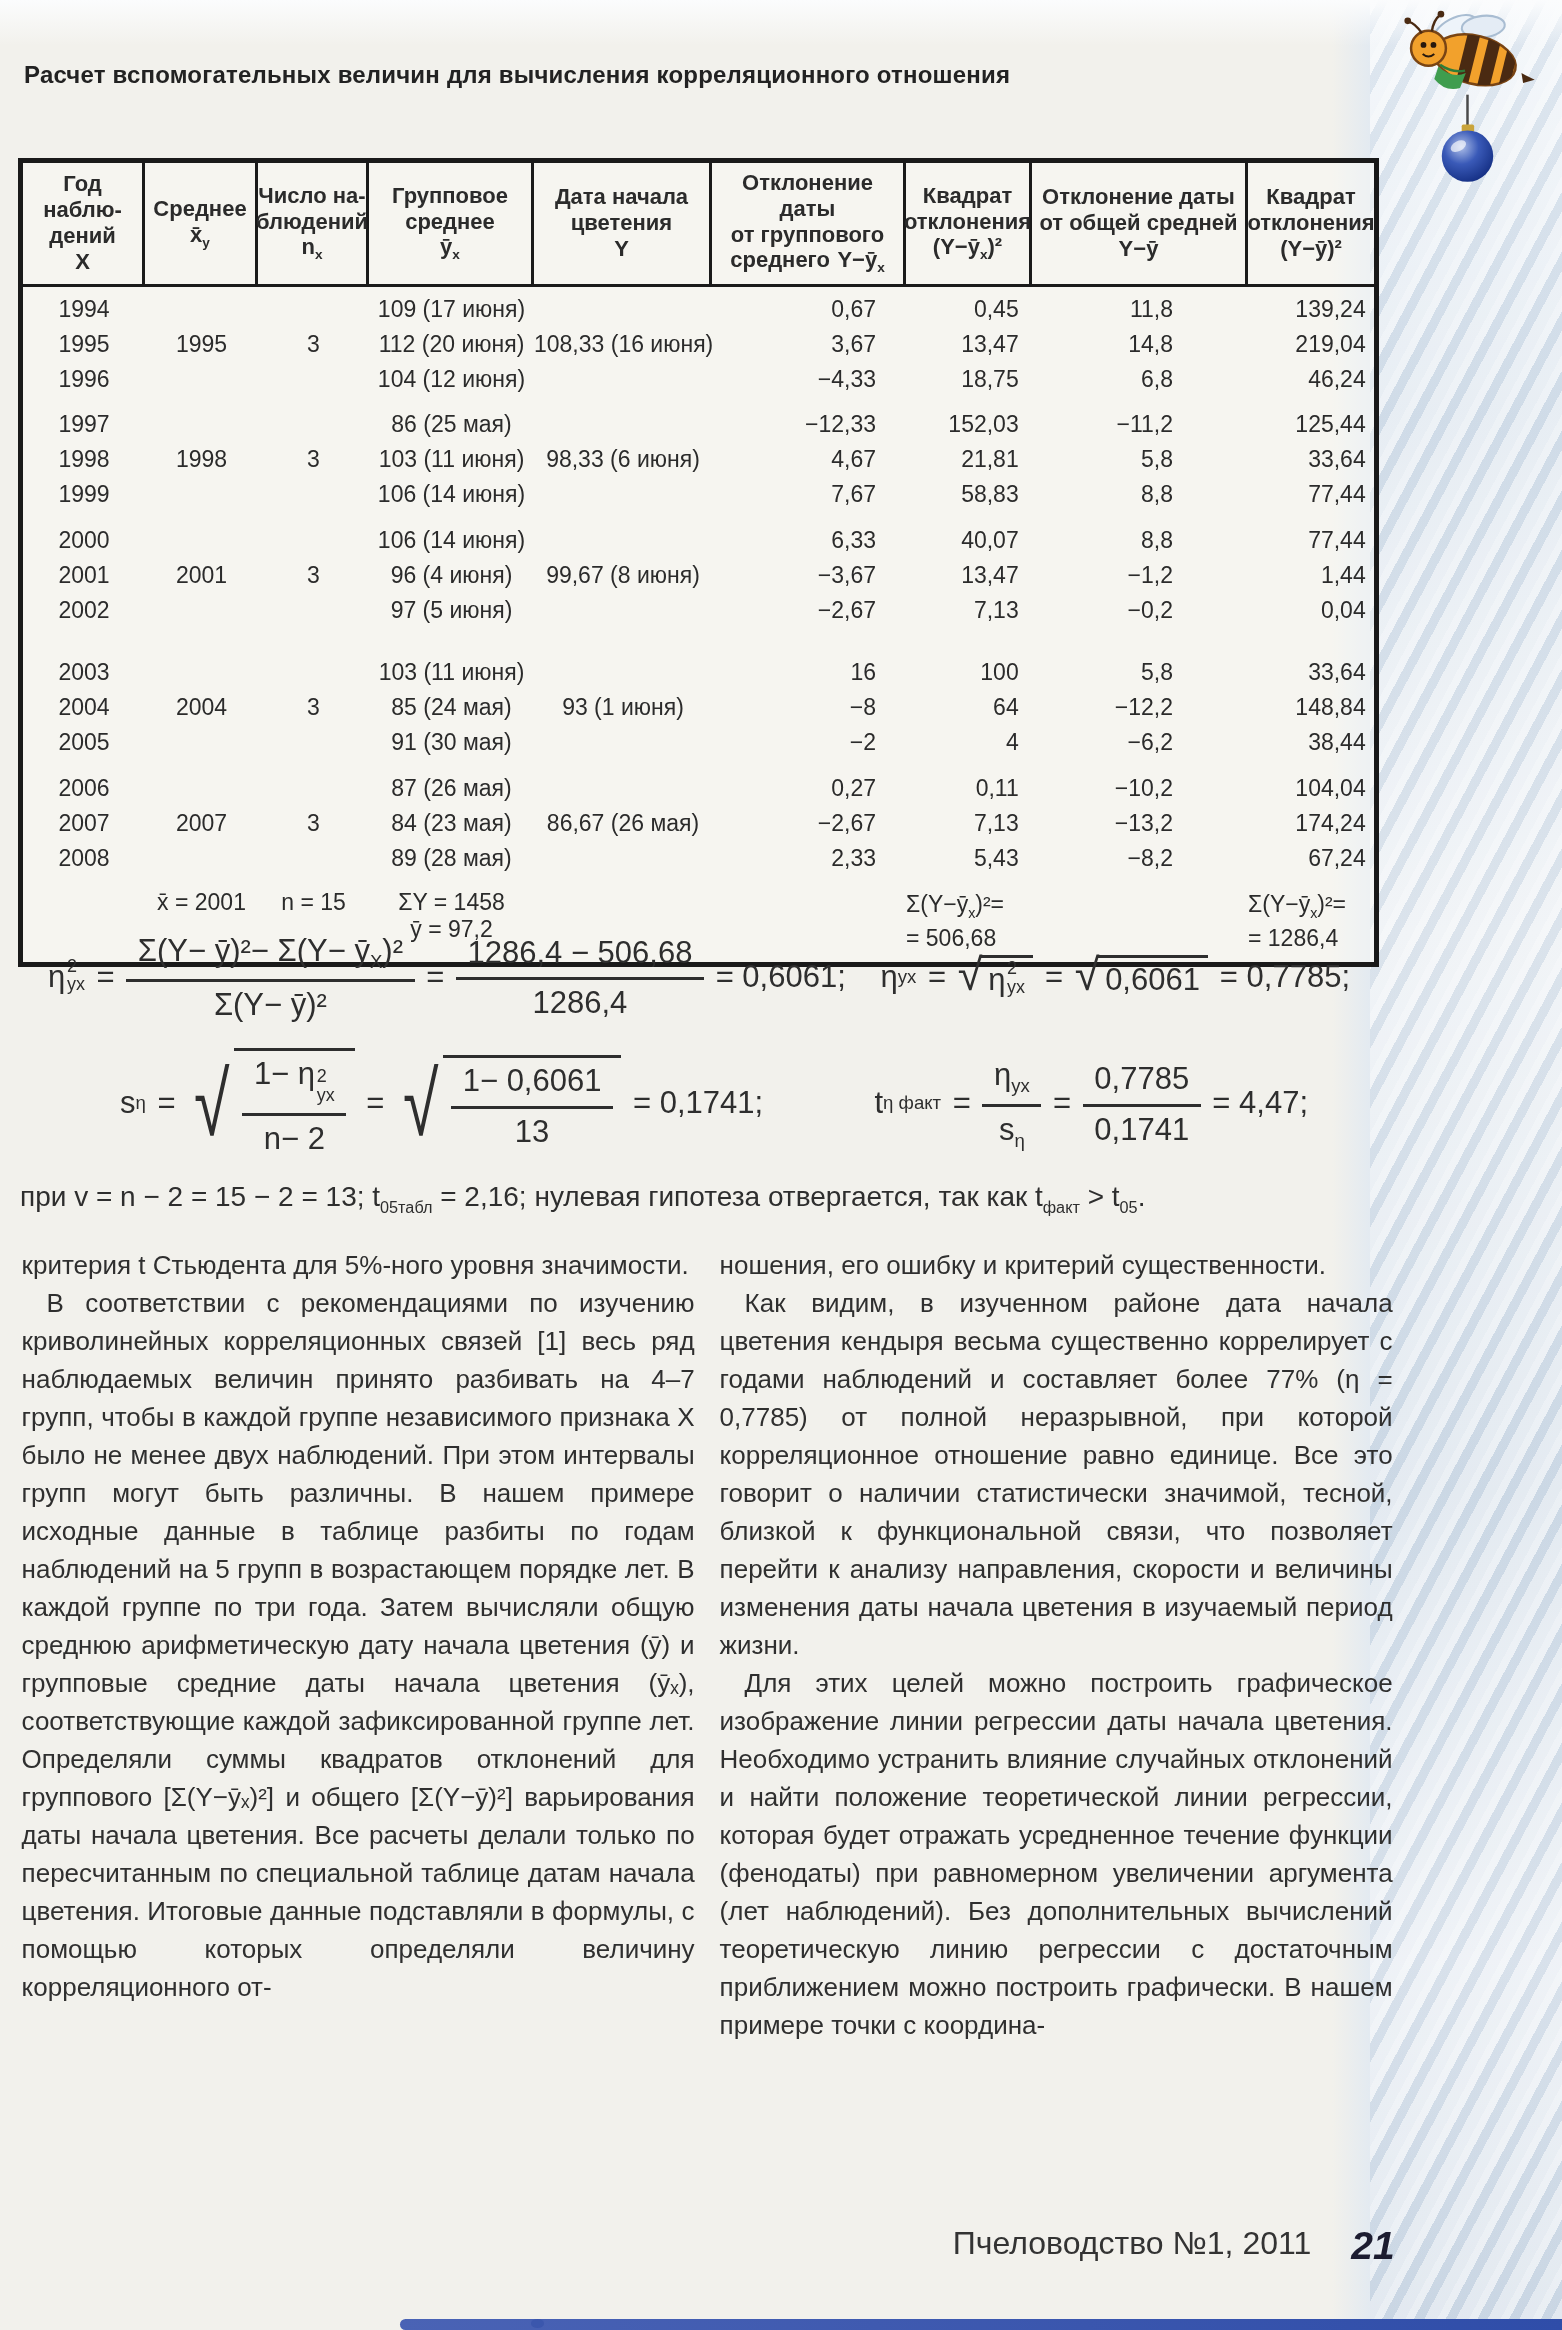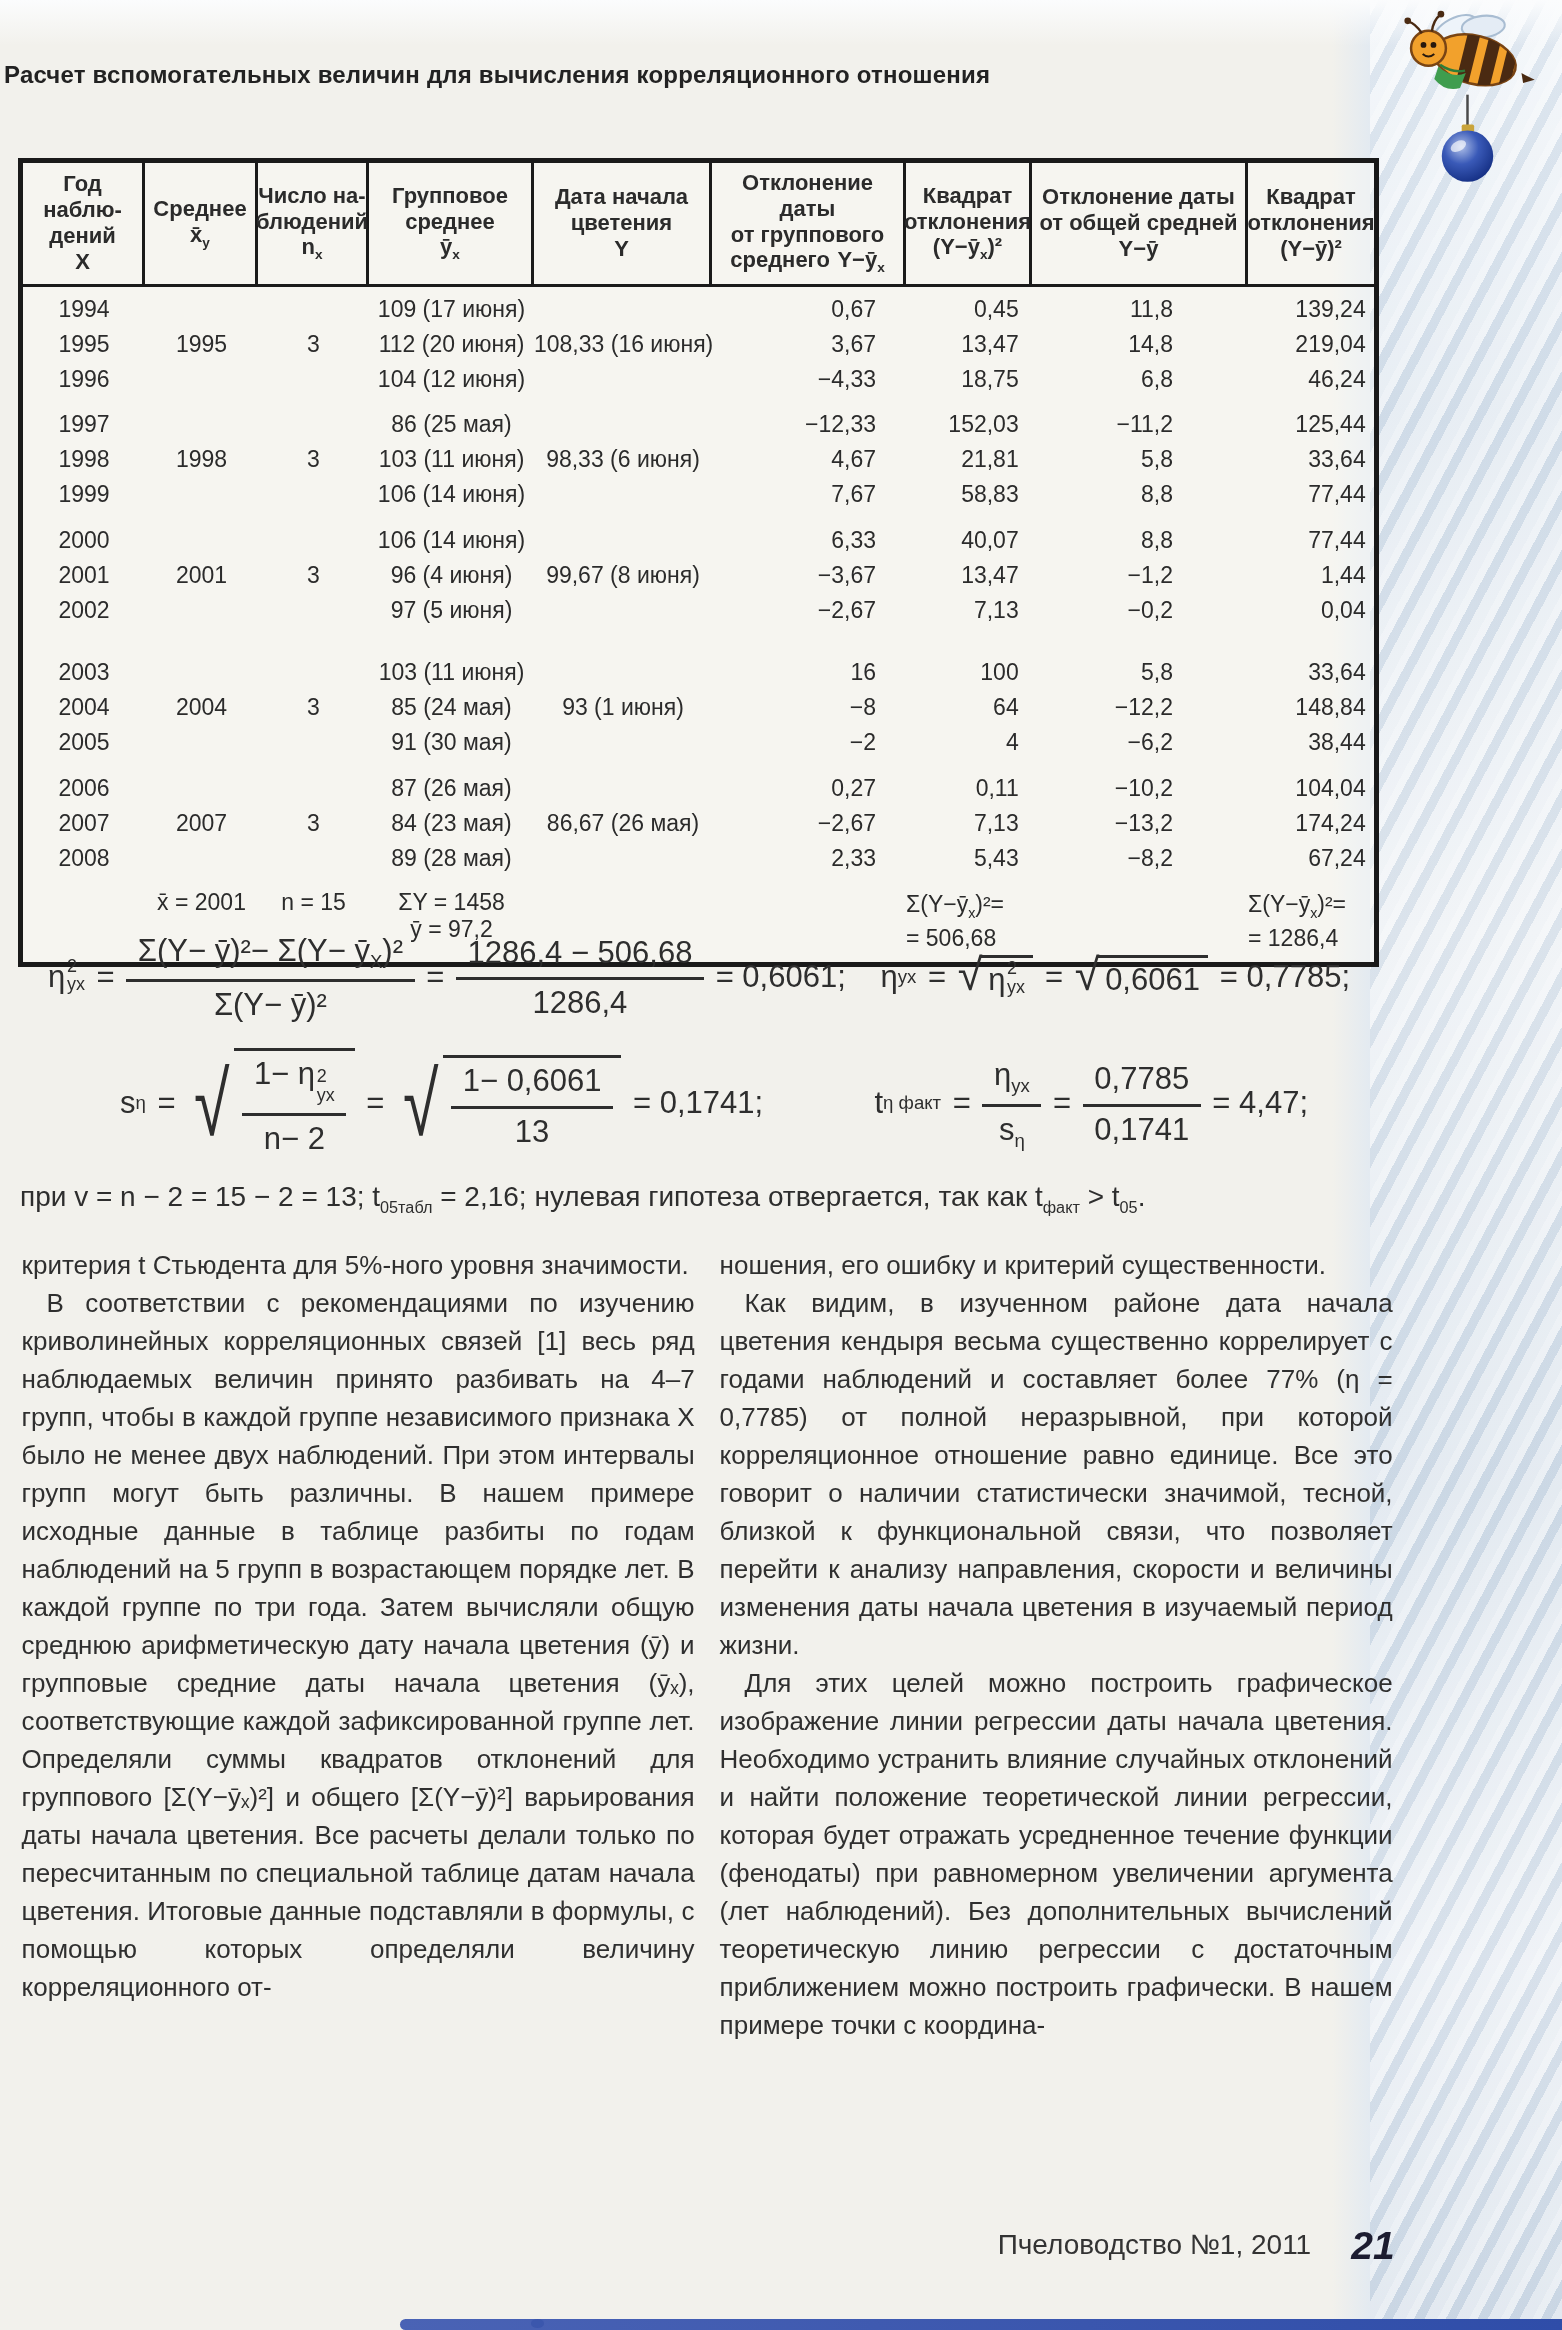--- a/index.html
+++ b/index.html
@@ -27,21 +27,21 @@
   .bottom-bar{
     position:absolute;bottom:0;left:400px;right:0;height:10.8px;
     background:linear-gradient(90deg,#4a63b5,#2f4da9);border-radius:5.8px 0 0 5.8px;z-index:5;
   }
   .bottom-dot{
     position:absolute;bottom:2.5px;left:531px;width:13.3px;height:8.3px;border-radius:50%;
     background:#3b57ad;z-index:5;
   }
   
   .doc-title{
-    position:absolute;top:61px;left:4px;width:1344px;
+    position:absolute;top:61px;left:24px;width:1344px;
     font-size:24px;font-weight:bold;color:#222;letter-spacing:0.2px;
   }
   
   .tbl{
     position:absolute;top:158px;left:18px;width:1361px;box-sizing:border-box;
     border:5px solid #1a1a1a;background:rgba(250,250,247,.45);
   }
   .thead-row,.trow,.srow{
     display:grid;
     grid-template-columns:122px 113px 111px 165px 178px 194px 126px 216px 126px;
@@ -96,21 +96,21 @@
   .f4-right{margin-right:75px;}
   .f-cond{margin-top:23px;font-size:28px;color:#2e2e2e;}
   .f-cond sub{font-size:.58em;}
   
   .cols{position:absolute;top:1246px;left:21.6px;width:1371px;display:flex;gap:25px;}
   .col{flex:1;min-width:0;}
   .col p{margin:0;font-size:26px;line-height:38px;text-align:justify;color:#2f2f2f;}
   .col p.indent{text-indent:25px;}
   
   .footer{position:absolute;top:2224px;left:21.6px;width:1373px;text-align:right;}
-  .journal{font-size:28px;color:#333;vertical-align:baseline;}
+  .journal{font-size:32px;color:#333;vertical-align:baseline;}
   .pagenum{font-size:39px;font-weight:bold;font-style:italic;color:#1c1c30;margin-left:40px;vertical-align:-5px;}
 </style>
 </head>
 <body>
 
 <div class="frost-strip"></div>
 <div class="frost-top"></div>
 
 <div class="bee-wrap">
   <svg width="166" height="191" viewBox="0 0 200 230">

